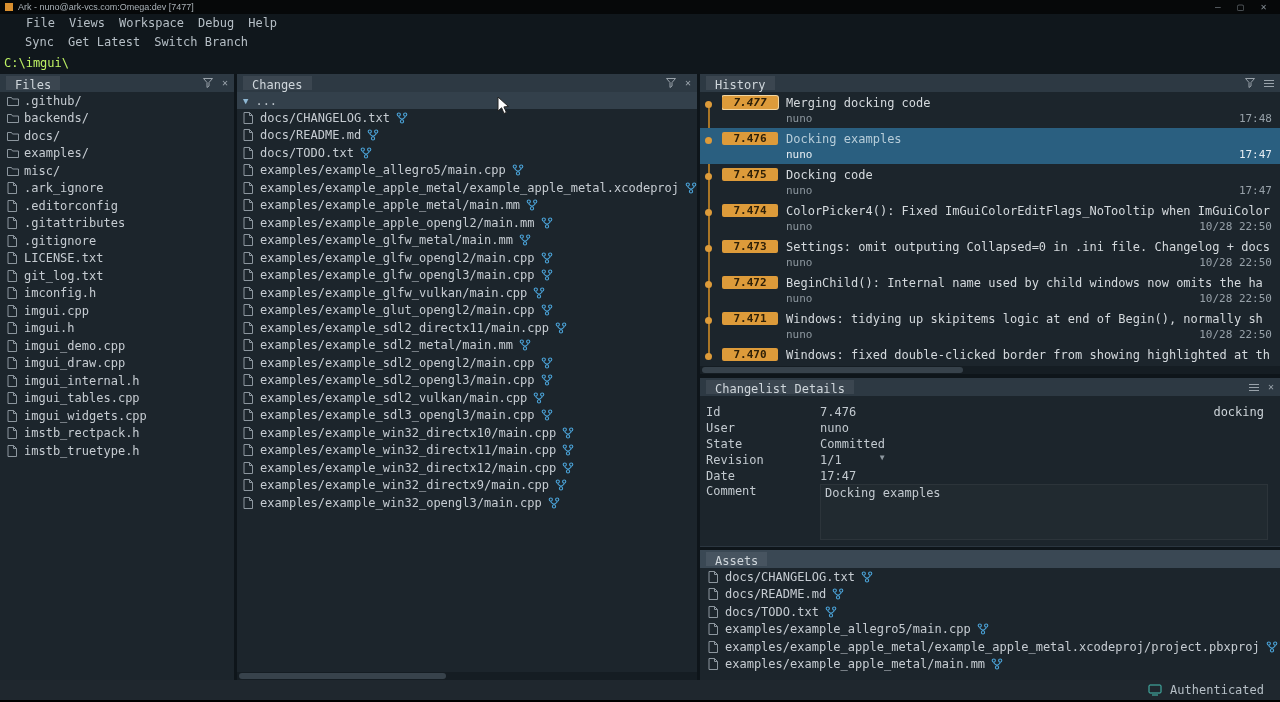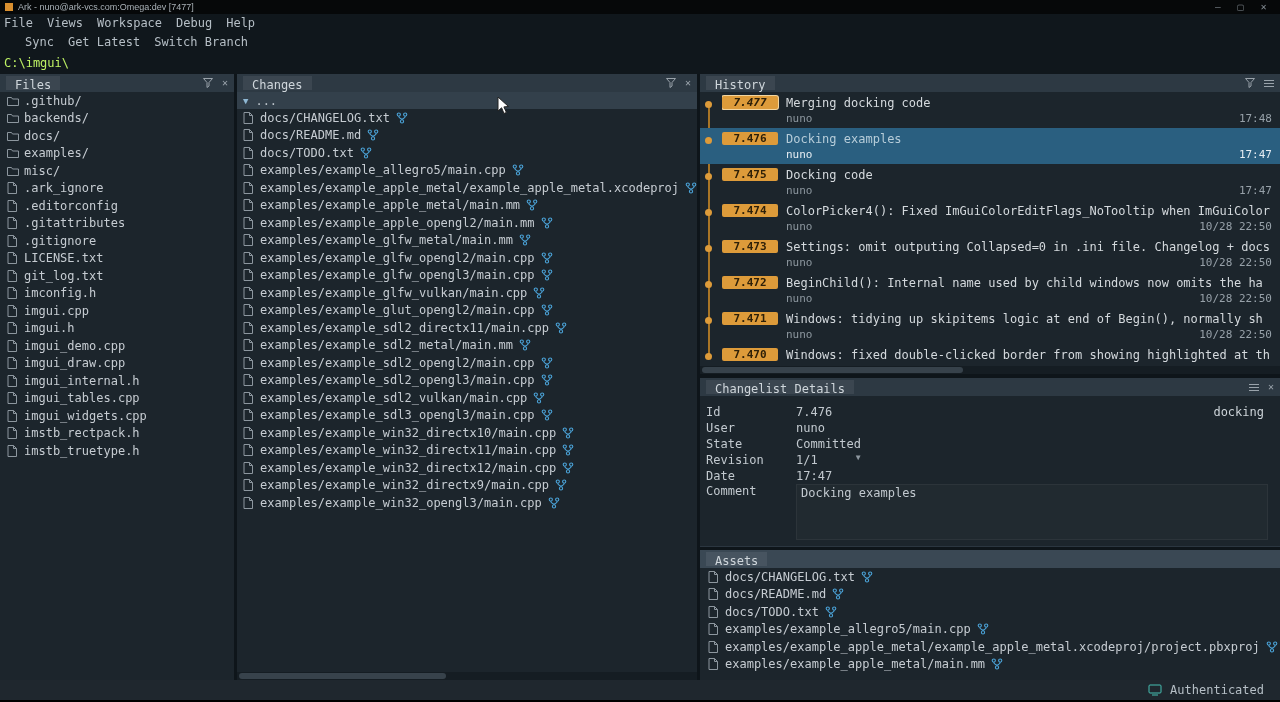--- a/index.html
+++ b/index.html
@@ -11,21 +11,21 @@
   }
   
   .titlebar { position:absolute; top:0; left:0; right:0; height:14px; background:#060809;
     display:flex; align-items:center; padding:0 5px;
     font-family:"Liberation Sans", sans-serif; font-size:9px; color:#a9b1b7; }
   .app-icon { width:8px; height:8px; background:#d98f2f; margin-right:5px; flex:none; }
   .win-controls { margin-left:auto; display:flex; gap:16px; padding-right:8px; font-size:8px; color:#848d94; }
   .win-controls span { cursor:default; }
   
   .menubar { position:absolute; top:14px; left:0; right:0; height:18px; background:#10171c;
-    display:flex; align-items:center; gap:14px; padding-left:4px; color:#b6bfc6; }
+    display:flex; align-items:center; gap:14px; padding-left:26px; color:#b6bfc6; }
   .toolbar { position:absolute; top:32px; left:0; right:0; height:20px; background:#10171c;
     display:flex; align-items:center; gap:14px; padding-left:25px; color:#b6bfc6; }
   .pathrow { position:absolute; top:52px; left:0; right:0; height:22px; background:#10171c;
     display:flex; align-items:center; padding-left:4px; color:#bef264; }
   .menu-item, .tool-item { cursor:default; white-space:nowrap; }
   
   .panel { position:absolute; background:#1c252c; overflow:hidden; }
   .files-panel   { left:0;     top:74px;  width:234px; height:606px; }
   .changes-panel { left:237px; top:74px;  width:460px; height:606px; }
   .history-panel { left:700px; top:74px;  width:580px; height:300px; }
@@ -60,21 +60,21 @@
   .commit-message { color:#d4d9dd; white-space:nowrap; overflow:hidden; }
   .commit-row.selected .commit-message { color:#b7cdd9; }
   .commit-line2 { display:flex; align-items:center; height:15px; padding-left:64px; font-size:11px; color:#8d979f; }
   .commit-time { margin-left:auto; color:#97a1a9; white-space:nowrap; }
   .commit-row.selected .commit-author, .commit-row.selected .commit-time { color:#e6edf2; }
   
   .hscroll { position:absolute; left:0; right:0; bottom:0; height:8px; background:#151d23; }
   .hscroll .thumb { position:absolute; left:2px; top:1px; bottom:1px; width:45%; background:#37424b; border-radius:3px; }
   
   .details-body { position:absolute; top:18px; left:0; right:0; bottom:0; padding:8px 8px 0 6px; border-bottom:1px solid #2b3640; }
-  .detail-row { display:flex; align-items:center; height:16px; }
+  .detail-row { display:flex; align-items:center; height:16px;gap:24px; }
   .detail-row.comment-row { align-items:flex-start; height:auto; }
   .detail-label { width:90px; flex:none; color:#c2c9cf; }
   .detail-value { color:#c2c9cf; white-space:nowrap; }
   .branch-tag { margin-left:auto; padding-right:8px; color:#ccd3d8; }
   .revision-box { display:inline-flex; align-items:flex-start; cursor:default; }
   .rev-arrow { color:#8d979f; font-size:8px; margin-left:38px; }
   .comment-box { flex:1; height:56px; margin-right:4px; background:rgba(255,255,255,0.025);
     border:1px solid rgba(255,255,255,0.05); padding:1px 4px; color:#c2c9cf; }
   
   .asset-row { height:17.5px; display:flex; align-items:center; padding-left:8px; white-space:nowrap; }

